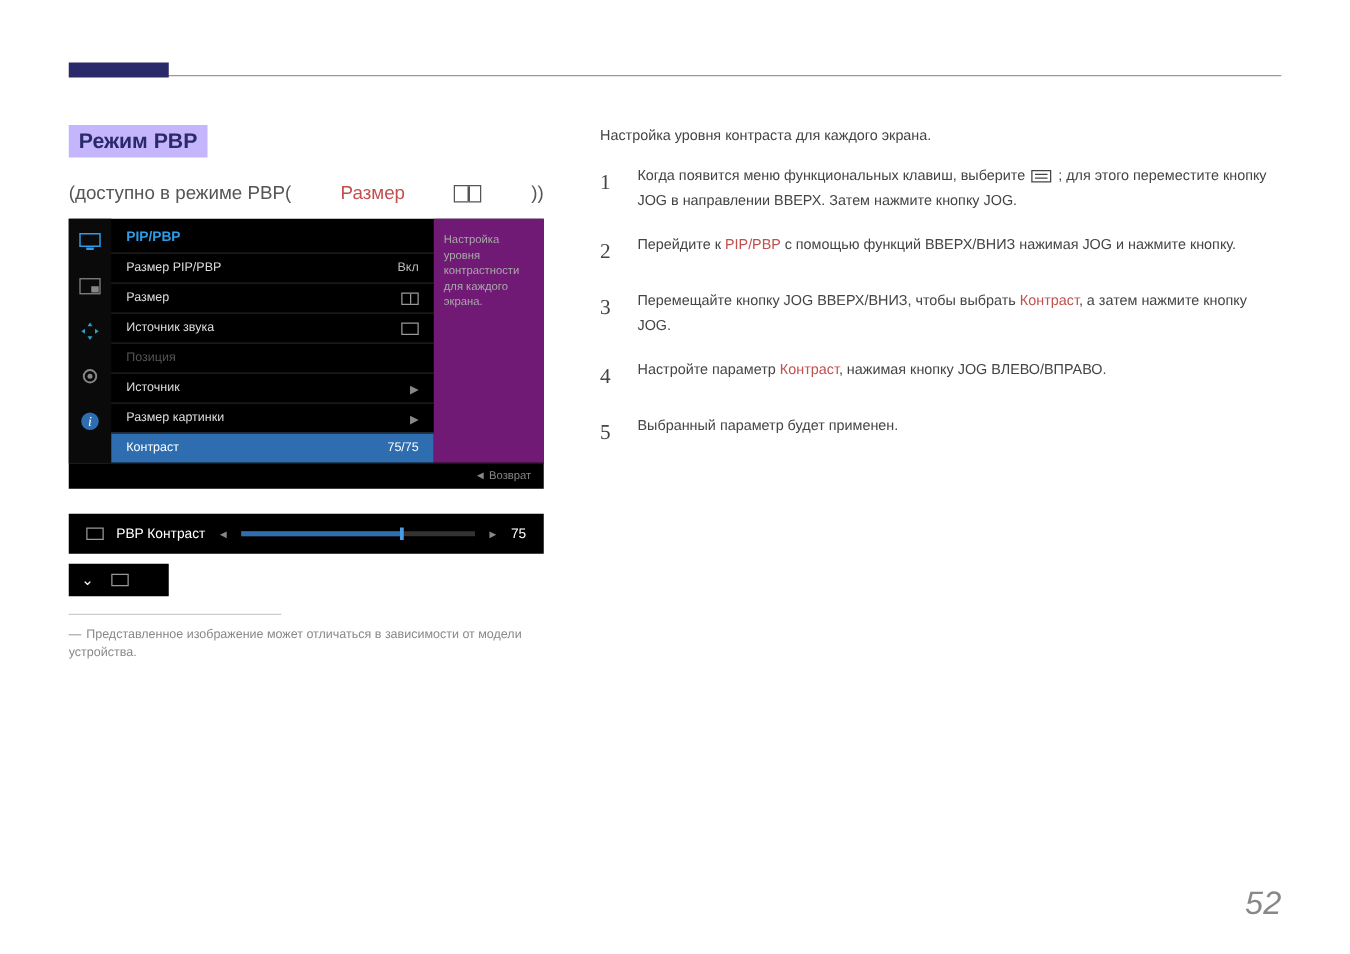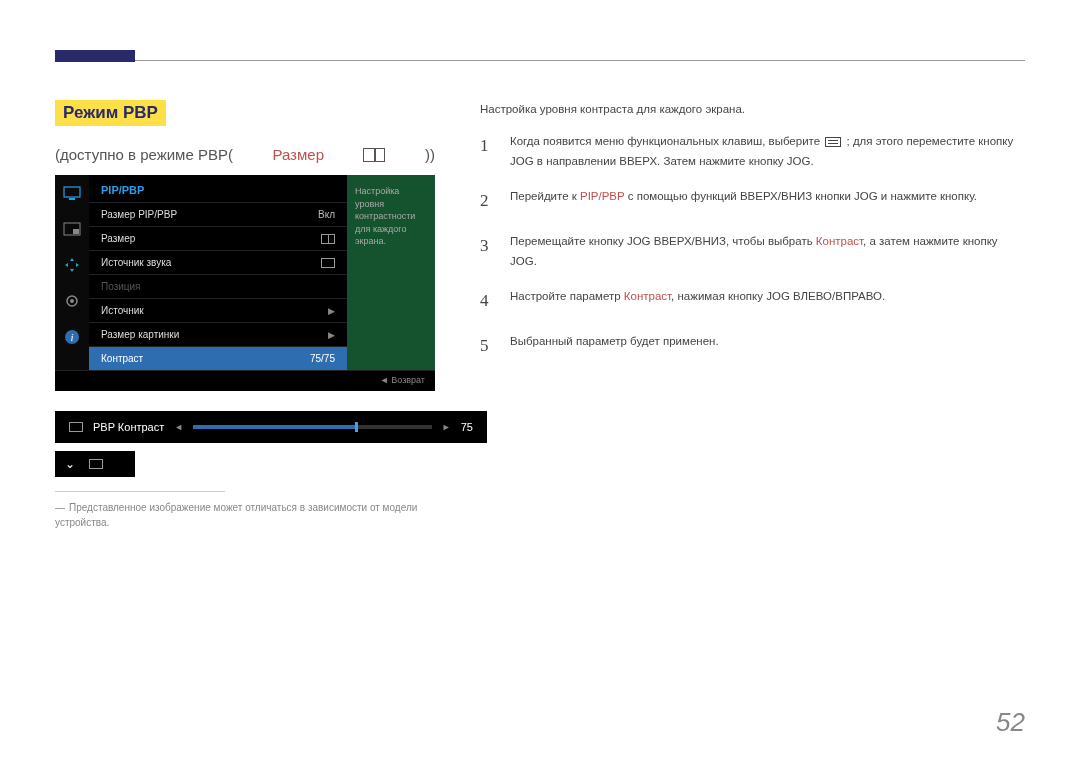--- a/index.html
+++ b/index.html
@@ -32,21 +32,21 @@
       top: 100px;
       left: 55px;
       right: 55px;
       display: flex;
       gap: 45px;
     }
     .left-col { width: 380px; flex-shrink: 0; }
     .right-col { flex: 1; }
     .section-title {
       display: inline-block;
-      background: #fde047;
+      background: #c4b5fd;
       color: #2a2a6a;
       font-size: 17px;
       font-weight: bold;
       padding: 3px 8px;
       margin-bottom: 20px;
     }
     .subtitle {
       font-size: 15px;
       color: #555;
       margin-bottom: 12px;
@@ -120,21 +120,21 @@
     .osd-row.selected {
       background: #2e6db0;
       color: #fff;
     }
     .osd-label { flex: 1; }
     .osd-value { color: #bbb; font-size: 10px; text-align: center; }
     .osd-row.selected .osd-value { color: #fff; }
     .osd-arrow { color: #888; font-size: 9px; margin-left: 8px; }
     .osd-desc {
       width: 88px;
-      background: #14532d;
+      background: #701a75;
       padding: 10px 8px;
       font-size: 9px;
       color: #aaa;
       line-height: 1.4;
     }
     .osd-footer {
       text-align: right;
       padding: 4px 10px 6px;
       font-size: 9px;
       color: #888;
@@ -147,21 +147,21 @@
       border: 1px solid #999;
       position: relative;
     }
     .mini-icon-box.split::after {
       content:"";
       position:absolute;
       left:50%;top:0;bottom:0;
       width:1px;background:#999;
     }
     .slider-panel {
-      width: 432px;
+      width: 380px;
       background: #000;
       color: #fff;
       padding: 10px 14px;
       display: flex;
       align-items: center;
       gap: 10px;
       font-size: 11px;
       margin-bottom: 8px;
     }
     .slider-track {
@@ -372,21 +372,21 @@
     <div class="step">
       <div class="step-num">1</div>
       <div>
         <span>Когда появится меню функциональных клавиш, выберите </span><span class="inline-menu-icon"></span><span> ; для этого переместите кнопку JOG в направлении ВВЕРХ. Затем нажмите кнопку JOG.</span>
       </div>
     </div>
 
     <div class="step">
       <div class="step-num">2</div>
       <div>
-        <span>Перейдите к </span><span class="red">PIP/PBP</span><span> с помощью функций ВВЕРХ/ВНИЗ кнопки JOG и нажмите кнопку.</span>
+        <span>Перейдите к </span><span class="red">PIP/PBP</span><span> с помощью функций ВВЕРХ/ВНИЗ нажимая JOG и нажмите кнопку.</span>
       </div>
     </div>
 
     <div class="step">
       <div class="step-num">3</div>
       <div>
         <span>Перемещайте кнопку JOG ВВЕРХ/ВНИЗ, чтобы выбрать </span><span class="red">Контраст</span><span>, а затем нажмите кнопку JOG.</span>
       </div>
     </div>
 

